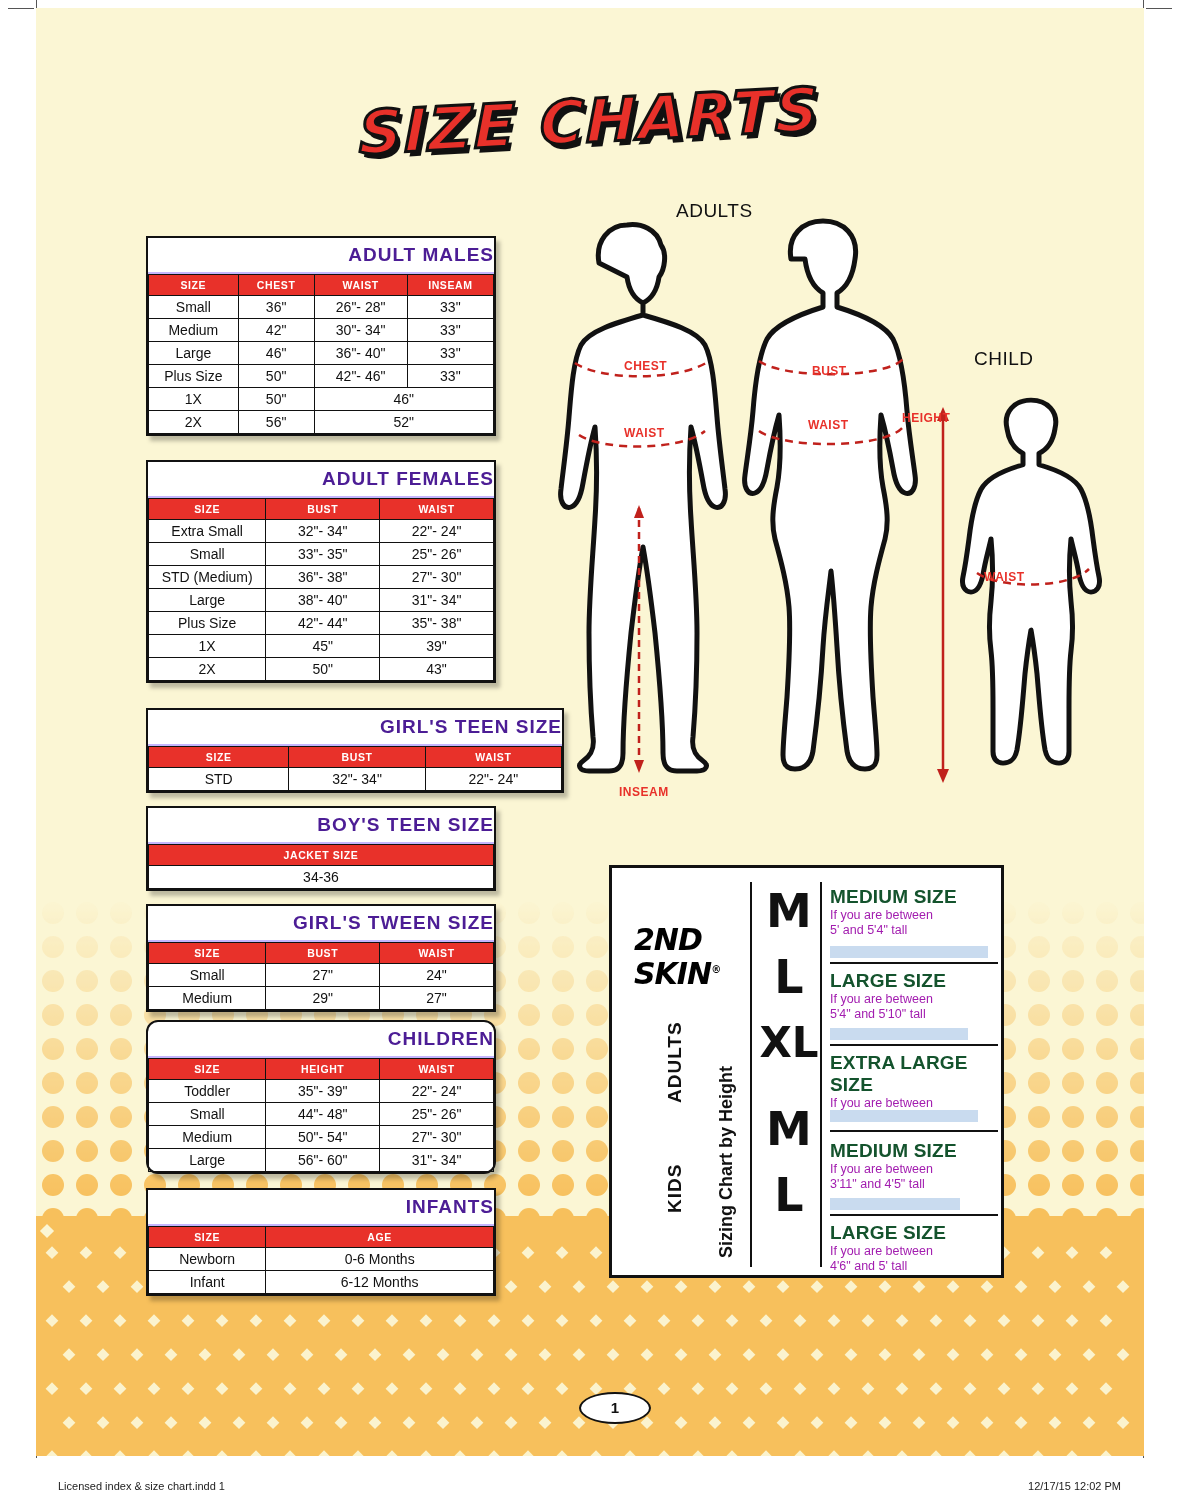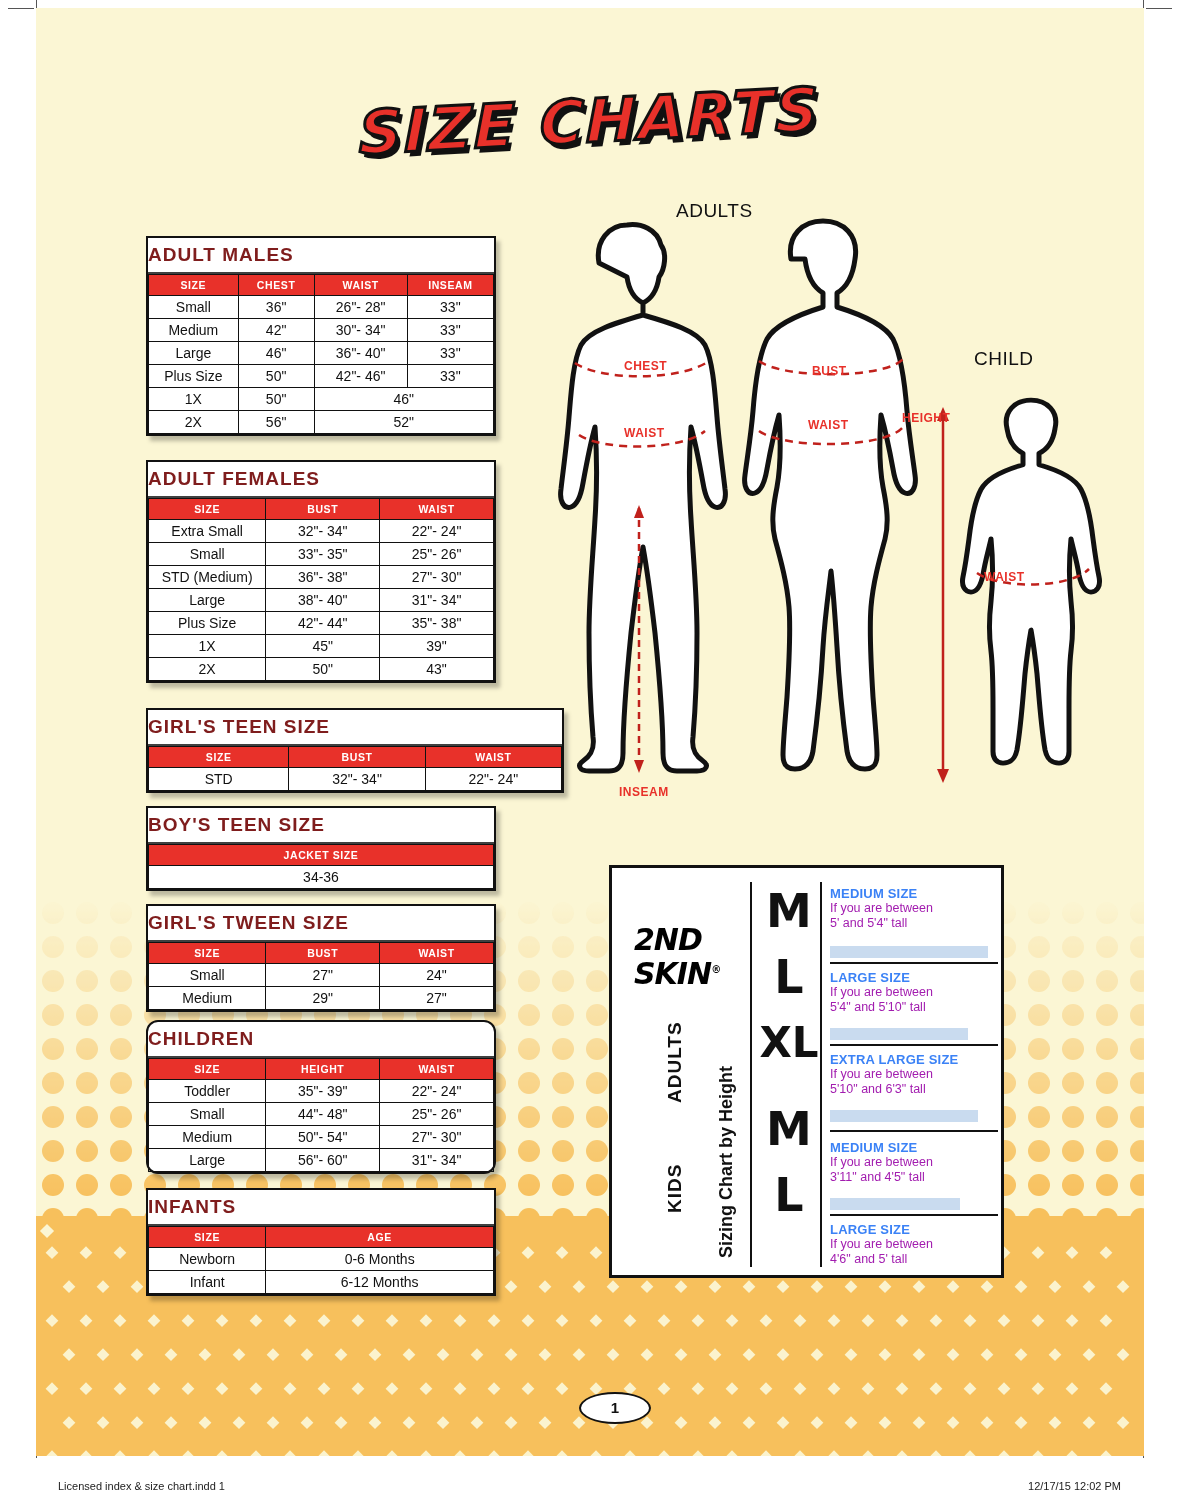--- a/index.html
+++ b/index.html
@@ -31,22 +31,22 @@
   }
   
   .tbl{
     position:absolute;
     background:#fff;
     border:2px solid #111;
     box-shadow:4px 5px 4px rgba(0,0,0,.25);
     box-sizing:border-box;
   }
   .tbl .cap{
-    text-align:left;font-weight:bold;font-size:19px;letter-spacing:1px;
-    padding:6px 0 6px;color:#7f1d1d;border-bottom:2px solid #404040;
+    text-align:right;font-weight:bold;font-size:19px;letter-spacing:1px;
+    padding:6px 0 6px;color:#4c1d95;border-bottom:2px solid #c4b5fd;
   }
   .tbl table{border-collapse:collapse;width:100%;}
   .tbl th{
     background:#e8312a;color:#fff;font-size:10.5px;letter-spacing:.6px;
     padding:4px 0;font-weight:bold;border:1px solid #111;
   }
   .tbl td{
     font-size:14px;text-align:center;padding:3px 0;
     border:1px solid #111;color:#111;
   }
@@ -73,21 +73,21 @@
   .skin-logo .reg{font-size:10px;vertical-align:super;font-style:normal;}
   .vert{
     position:absolute;font-weight:bold;color:#111;
     transform:rotate(-90deg);transform-origin:left top;white-space:nowrap;
   }
   .bigsize{
     position:absolute;font-family:"DejaVu Sans", sans-serif;font-weight:bold;
     font-size:46px;line-height:46px;color:#111;text-align:center;width:70px;
   }
   .sizeblock{position:absolute;left:218px;width:168px;}
-  .sizeblock .hd{font-size:13px;font-weight:bold;color:#3b82f6;letter-spacing:.2px;}
+  .sizeblock .hd{font-size:19px;font-weight:bold;color:#14532d;letter-spacing:.2px;}
   .sizeblock .ln{font-size:12.5px;color:#a21caf;line-height:15px;}
   .bluebar{position:absolute;background:#c9dbef;height:12px;}
   .divline{position:absolute;background:#111;height:2px;left:218px;width:168px;}
   .vline{position:absolute;background:#111;width:2px;}
 
   
   .pagenum{
     position:absolute;left:543px;top:1384px;width:68px;height:28px;
     border:2px solid #111;border-radius:50%;background:#fff;
     text-align:center;font-size:15px;line-height:28px;font-weight:bold;color:#111;

